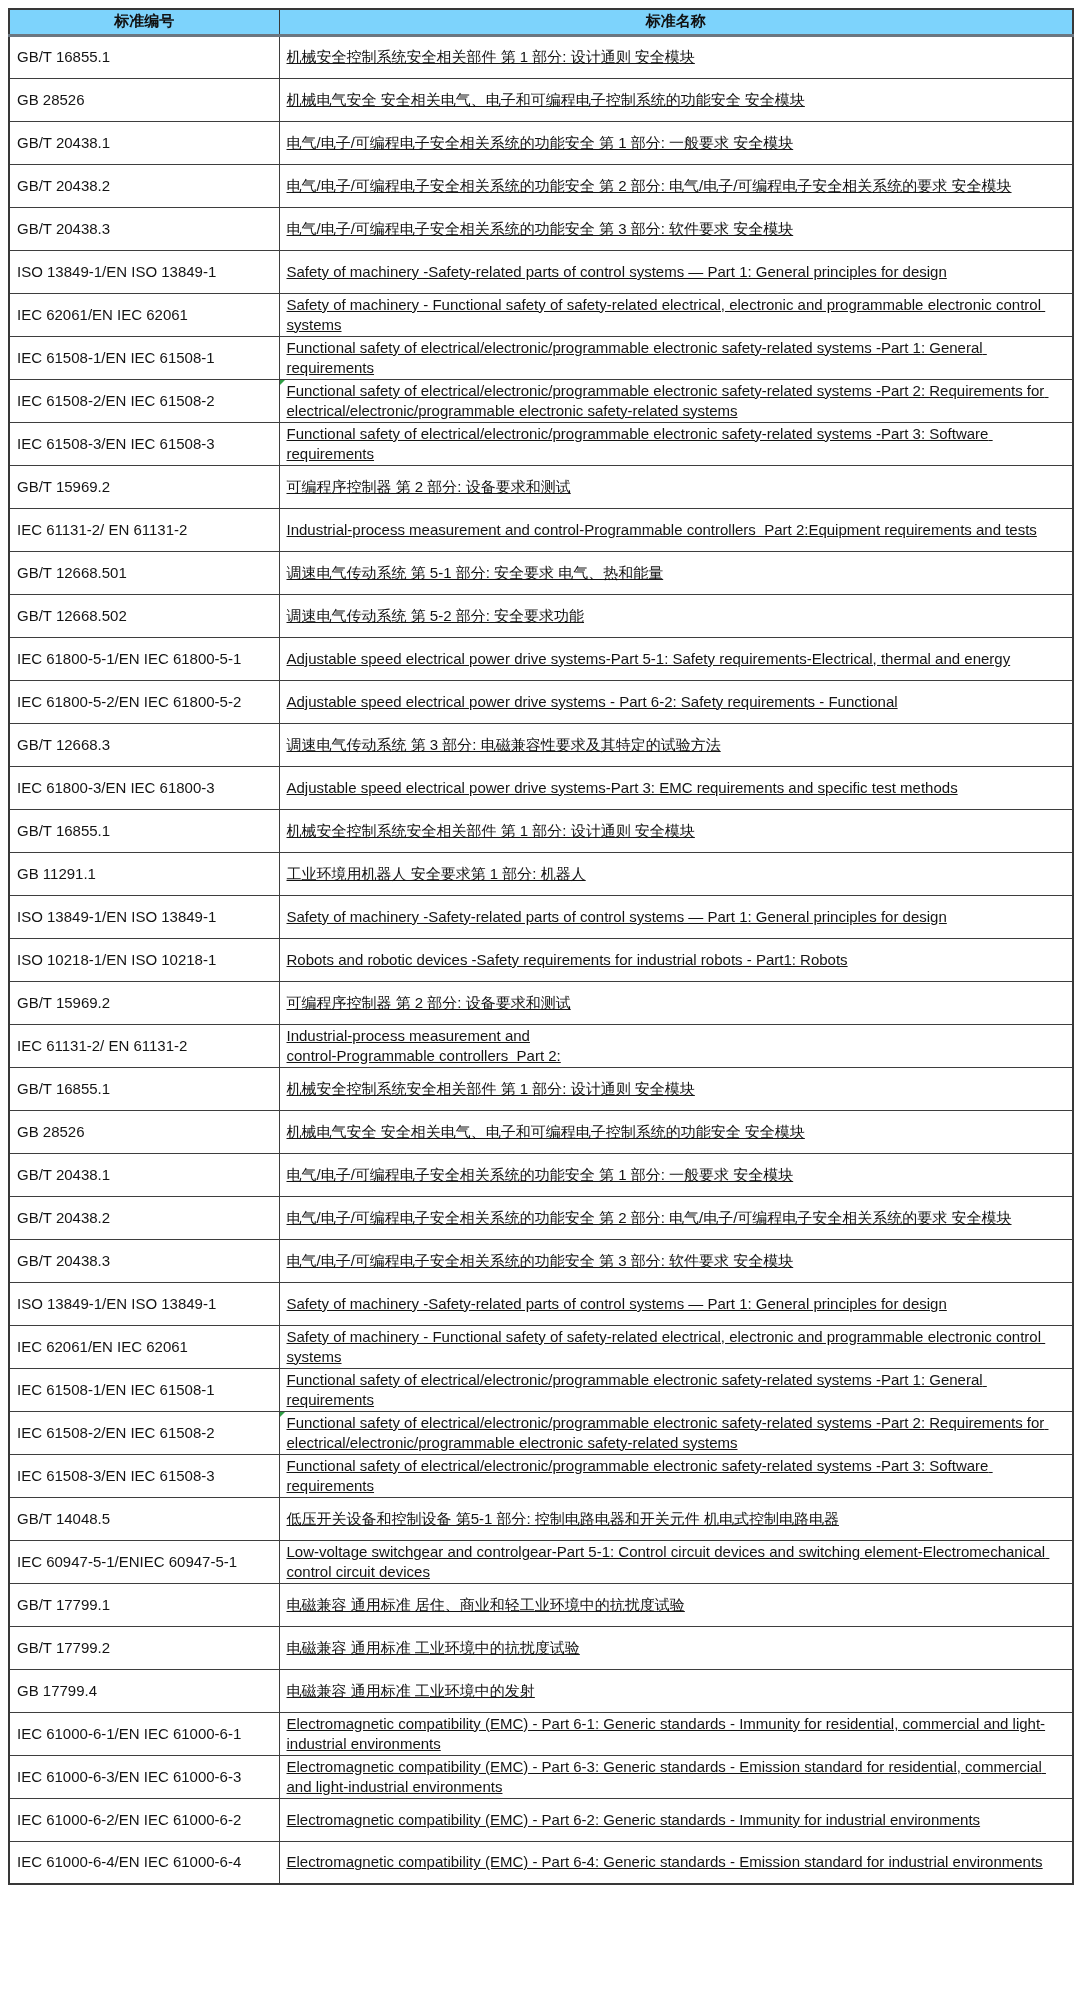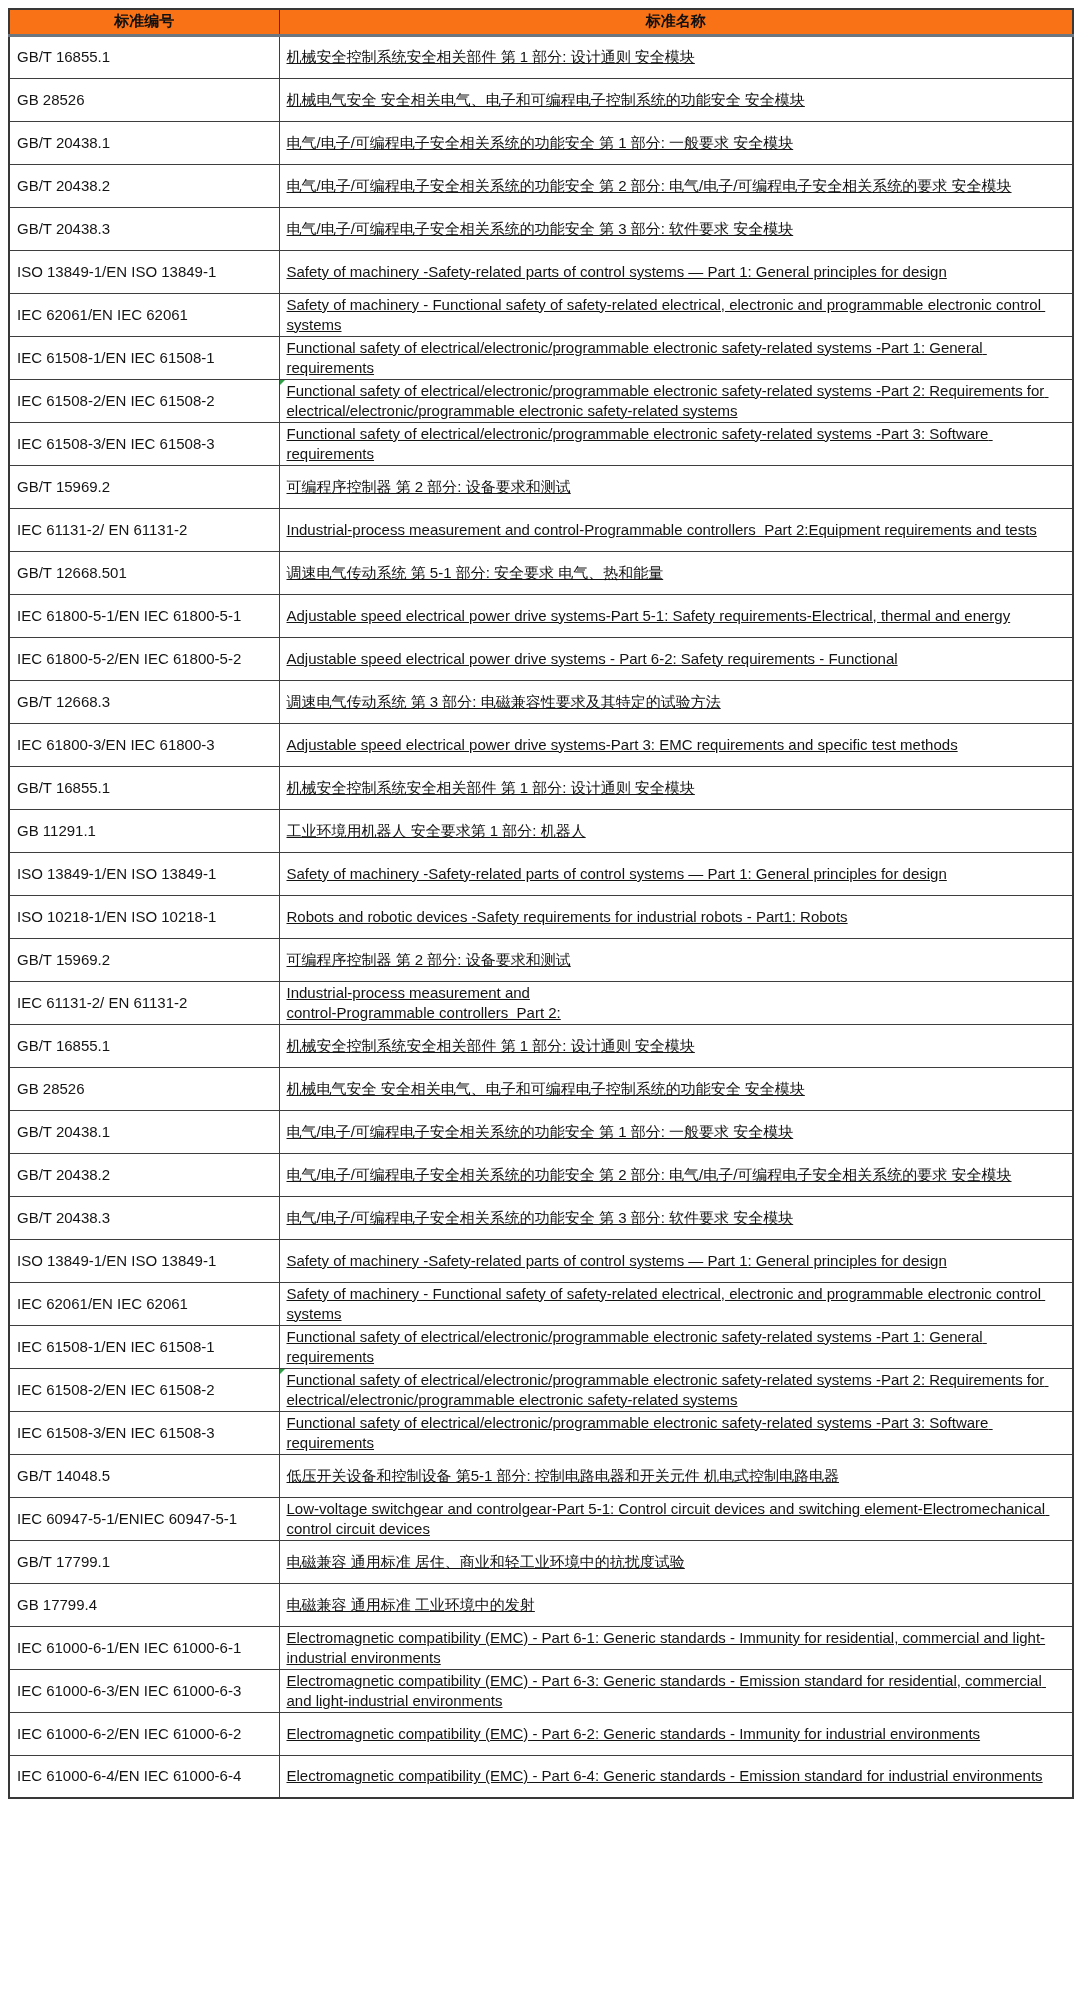--- a/index.html
+++ b/index.html
@@ -13,21 +13,21 @@
   .page { padding: 8px 8px 0 8px; }
   table.std-table {
     border-collapse: collapse;
     table-layout: fixed;
     width: 1064px;
     border: 2px solid #383838;
   }
   col.col-code { width: 270px; }
   col.col-name { width: 794px; }
   th {
-    background: #f97316;
+    background: #7dd3fc;
     border: 1px solid #383838;
     border-bottom: 3px solid #6b7680;
     height: 26px;
     font-size: 15px;
     font-weight: bold;
     text-align: center;
     color: #111111;
     padding: 2px 6px;
   }
   td {
@@ -112,20 +112,24 @@
         </tr>
         <tr>
           <td class="code">IEC 61131-2/ EN 61131-2</td>
           <td class="name">Industrial-process measurement and control-Programmable controllers  Part 2:Equipment requirements and tests</td>
         </tr>
         <tr>
           <td class="code">GB/T 12668.501</td>
           <td class="name">调速电气传动系统 第 5-1 部分: 安全要求 电气、热和能量</td>
         </tr>
         <tr>
+          <td class="code">GB/T 12668.502</td>
+          <td class="name">调速电气传动系统 第 5-2 部分: 安全要求功能</td>
+        </tr>
+        <tr>
           <td class="code">IEC 61800-5-1/EN IEC 61800-5-1</td>
           <td class="name">Adjustable speed electrical power drive systems-Part 5-1: Safety requirements-Electrical, thermal and energy</td>
         </tr>
         <tr>
           <td class="code">IEC 61800-5-2/EN IEC 61800-5-2</td>
           <td class="name">Adjustable speed electrical power drive systems - Part 6-2: Safety requirements - Functional</td>
         </tr>
         <tr>
           <td class="code">GB/T 12668.3</td>
           <td class="name">调速电气传动系统 第 3 部分: 电磁兼容性要求及其特定的试验方法</td>
@@ -203,20 +207,24 @@
           <td class="code">GB/T 14048.5</td>
           <td class="name">低压开关设备和控制设备 第5-1 部分: 控制电路电器和开关元件 机电式控制电路电器</td>
         </tr>
         <tr>
           <td class="code">IEC 60947-5-1/ENIEC 60947-5-1</td>
           <td class="name">Low-voltage switchgear and controlgear-Part 5-1: Control circuit devices and switching element-Electromechanical control circuit devices</td>
         </tr>
         <tr>
           <td class="code">GB/T 17799.1</td>
           <td class="name">电磁兼容 通用标准 居住、商业和轻工业环境中的抗扰度试验</td>
+        </tr>
+        <tr>
+          <td class="code">GB/T 17799.2</td>
+          <td class="name">电磁兼容 通用标准 工业环境中的抗扰度试验</td>
         </tr>
         <tr>
           <td class="code">GB 17799.4</td>
           <td class="name">电磁兼容 通用标准 工业环境中的发射</td>
         </tr>
         <tr>
           <td class="code">IEC 61000-6-1/EN IEC 61000-6-1</td>
           <td class="name">Electromagnetic compatibility (EMC) - Part 6-1: Generic standards - Immunity for residential, commercial and light-industrial environments</td>
         </tr>
         <tr>

